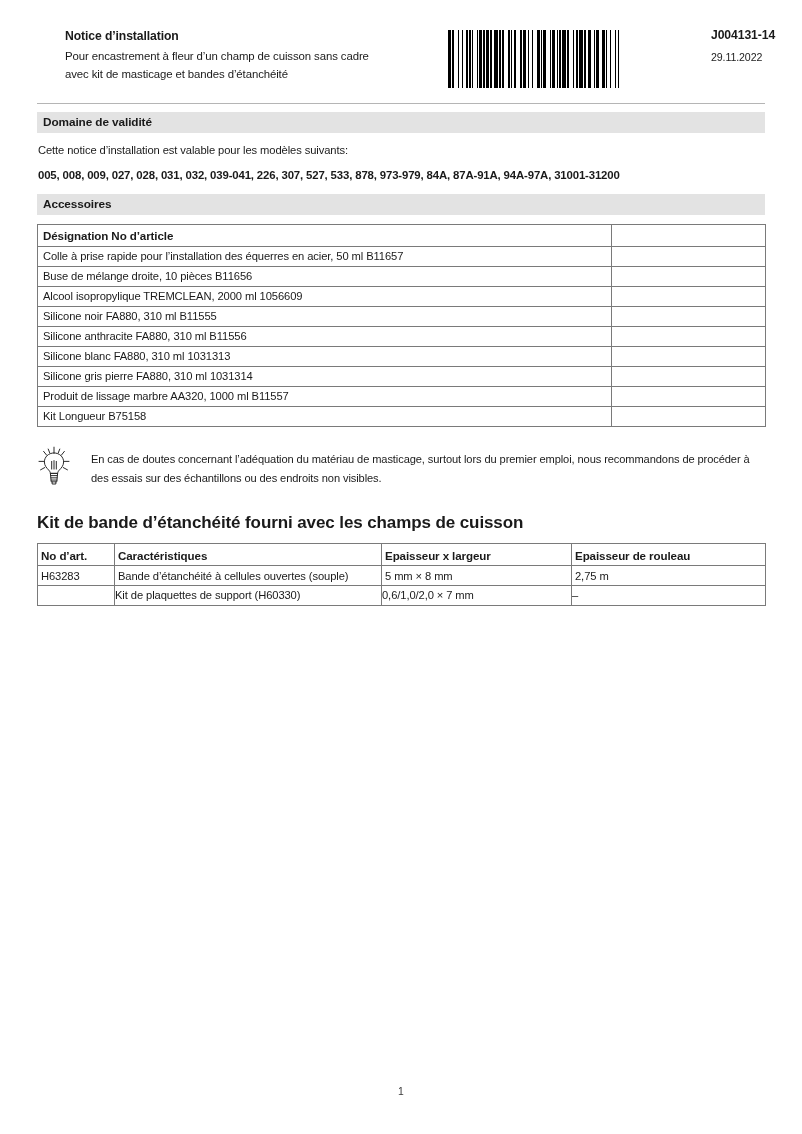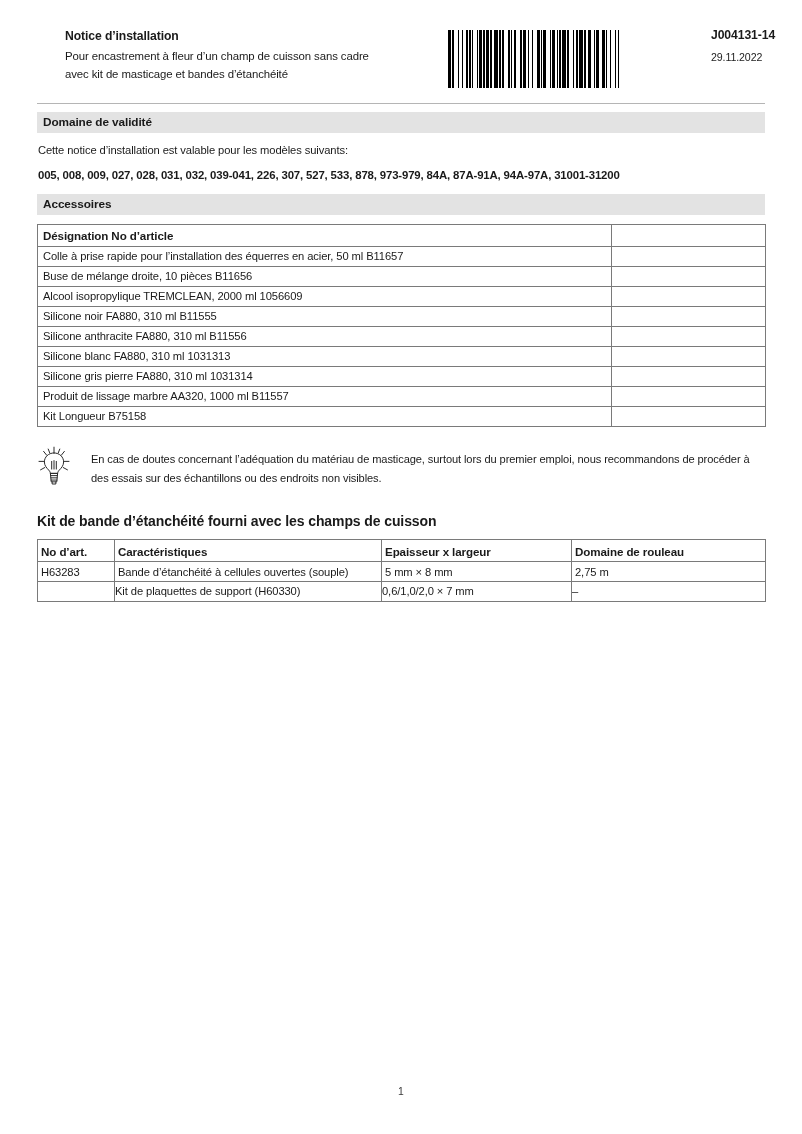--- a/index.html
+++ b/index.html
@@ -170,21 +170,21 @@
   .tip-text {
     margin-left: 54px;
     font-size: 11.1px;
     line-height: 19px;
     letter-spacing: -0.1px;
     padding-top: 4px;
   }
 
   .sub-heading {
     margin-top: 23px;
-    font-size: 14px;
+    font-size: 17px;
     font-weight: bold;
     letter-spacing: -0.1px;
   }
 
   
   .strip-table {
     margin-top: 10px;
     border-collapse: collapse;
     table-layout: fixed;
     width: 728px;
@@ -454,21 +454,21 @@
           <th class="ov">
             <span>No d’art.</span>
           </th>
           <th class="ov">
             <span>Caractéristiques</span>
           </th>
           <th class="ov">
             <span>Epaisseur x largeur</span>
           </th>
           <th class="ov">
-            <span>Domaine de rouleau</span>
+            <span>Epaisseur de rouleau</span>
           </th>
         </tr>
       </thead>
       <tbody>
         <tr>
           <td class="ov">
             <span>H63283</span>
           </td>
           <td class="ov">
             <span>Bande d’étanchéité à cellules ouvertes (souple)</span>

